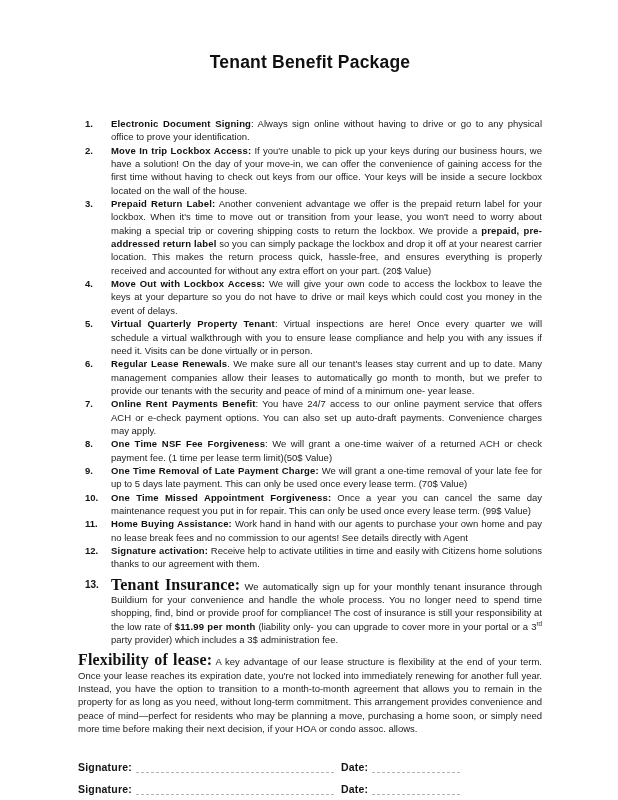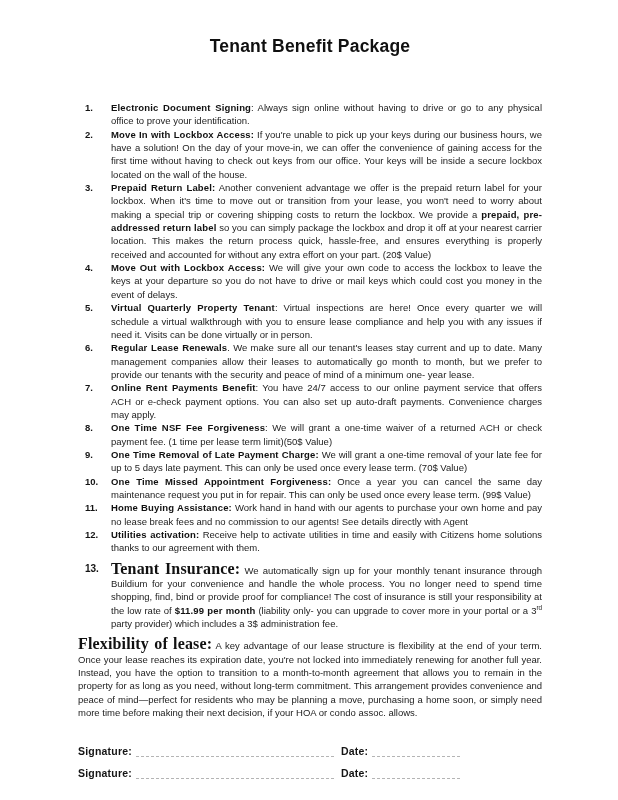--- a/index.html
+++ b/index.html
@@ -8,21 +8,21 @@
     width: 618px;
     height: 800px;
     box-sizing: border-box;
     background: #ffffff;
     padding: 36px 76px 0 78px;
     font-family: "Liberation Sans", sans-serif;
     color: #1d1d1d;
     overflow: hidden;
   }
   .title {
-    margin: 0;
+    margin: 16px;
     font-size: 17.5px;
     line-height: 21px;
     font-weight: bold;
     text-align: center;
     color: #101010;
     letter-spacing: 0.2px;
   }
   .benefit-list {
     margin: 44px 0 0 0;
     padding: 0;
@@ -81,21 +81,21 @@
 
 <div class="page">
   <h1 class="title">Tenant Benefit Package</h1>
   <div class="benefit-list">
       <div class="item">
         <span class="num">1.</span>
         <span class="content"><b>Electronic Document Signing</b><span>: Always sign online without having to drive or go to any physical office to prove your identification.</span></span>
       </div>
       <div class="item">
         <span class="num">2.</span>
-        <span class="content"><b>Move In with Lockbox Access:</b><span> If you're unable to pick up your keys during our business hours, we have a solution! On the day of your move-in, we can offer the convenience of gaining access for the first time without having to check out keys from our office. Your keys will be inside a secure lockbox located on the wall of the house.</span></span>
+        <span class="content"><b>Move In trip Lockbox Access:</b><span> If you're unable to pick up your keys during our business hours, we have a solution! On the day of your move-in, we can offer the convenience of gaining access for the first time without having to check out keys from our office. Your keys will be inside a secure lockbox located on the wall of the house.</span></span>
       </div>
       <div class="item">
         <span class="num">3.</span>
         <span class="content"><b>Prepaid Return Label:</b><span> Another convenient advantage we offer is the prepaid return label for your lockbox. When it's time to move out or transition from your lease, you won't need to worry about making a special trip or covering shipping costs to return the lockbox. We provide a </span><b>prepaid, pre-addressed return label</b><span> so you can simply package the lockbox and drop it off at your nearest carrier location. This makes the return process quick, hassle-free, and ensures everything is properly received and accounted for without any extra effort on your part. (20$ Value)</span></span>
       </div>
       <div class="item">
         <span class="num">4.</span>
         <span class="content"><b>Move Out with Lockbox Access:</b><span> We will give your own code to access the lockbox to leave the keys at your departure so you do not have to drive or mail keys which could cost you money in the event of delays.</span></span>
       </div>
       <div class="item">
@@ -121,21 +121,21 @@
       <div class="item">
         <span class="num">10.</span>
         <span class="content"><b>One Time Missed Appointment Forgiveness:</b><span> Once a year you can cancel the same day maintenance request you put in for repair. This can only be used once every lease term. (99$ Value)</span></span>
       </div>
       <div class="item">
         <span class="num">11.</span>
         <span class="content"><b>Home Buying Assistance:</b><span> Work hand in hand with our agents to purchase your own home and pay no lease break fees and no commission to our agents! See details directly with Agent</span></span>
       </div>
       <div class="item">
         <span class="num">12.</span>
-        <span class="content"><b>Utilities activation:</b><span> Receive help to activate utilities in time and easily with Citizens home solutions thanks to our agreement with them.</span></span>
+        <span class="content"><b>Signature activation:</b><span> Receive help to activate utilities in time and easily with Citizens home solutions thanks to our agreement with them.</span></span>
       </div>
       <div class="item spaced">
         <span class="num">13.</span>
         <span class="content"><b>Tenant Insurance:</b><span> We automatically sign up for your monthly tenant insurance through Buildium for your convenience and handle the whole process. You no longer need to spend time shopping, find, bind or provide proof for compliance! The cost of insurance is still your responsibility at the low rate of </span><b>$11.99 per month</b><span> (liability only- you can upgrade to cover more in your portal or a 3</span><sup>rd</sup><span> party provider) which includes a 3$ administration fee.</span></span>
       </div>
       <div class="item spaced">
         <span class="content"><b>Flexibility of lease:</b><span> A key advantage of our lease structure is flexibility at the end of your term. Once your lease reaches its expiration date, you're not locked into immediately renewing for another full year. Instead, you have the option to transition to a month-to-month agreement that allows you to remain in the property for as long as you need, without long-term commitment. This arrangement provides convenience and peace of mind—perfect for residents who may be planning a move, purchasing a home soon, or simply need more time before making their next decision, if your HOA or condo assoc. allows.</span></span>
       </div>
     </div>
   <div class="sig-block">

